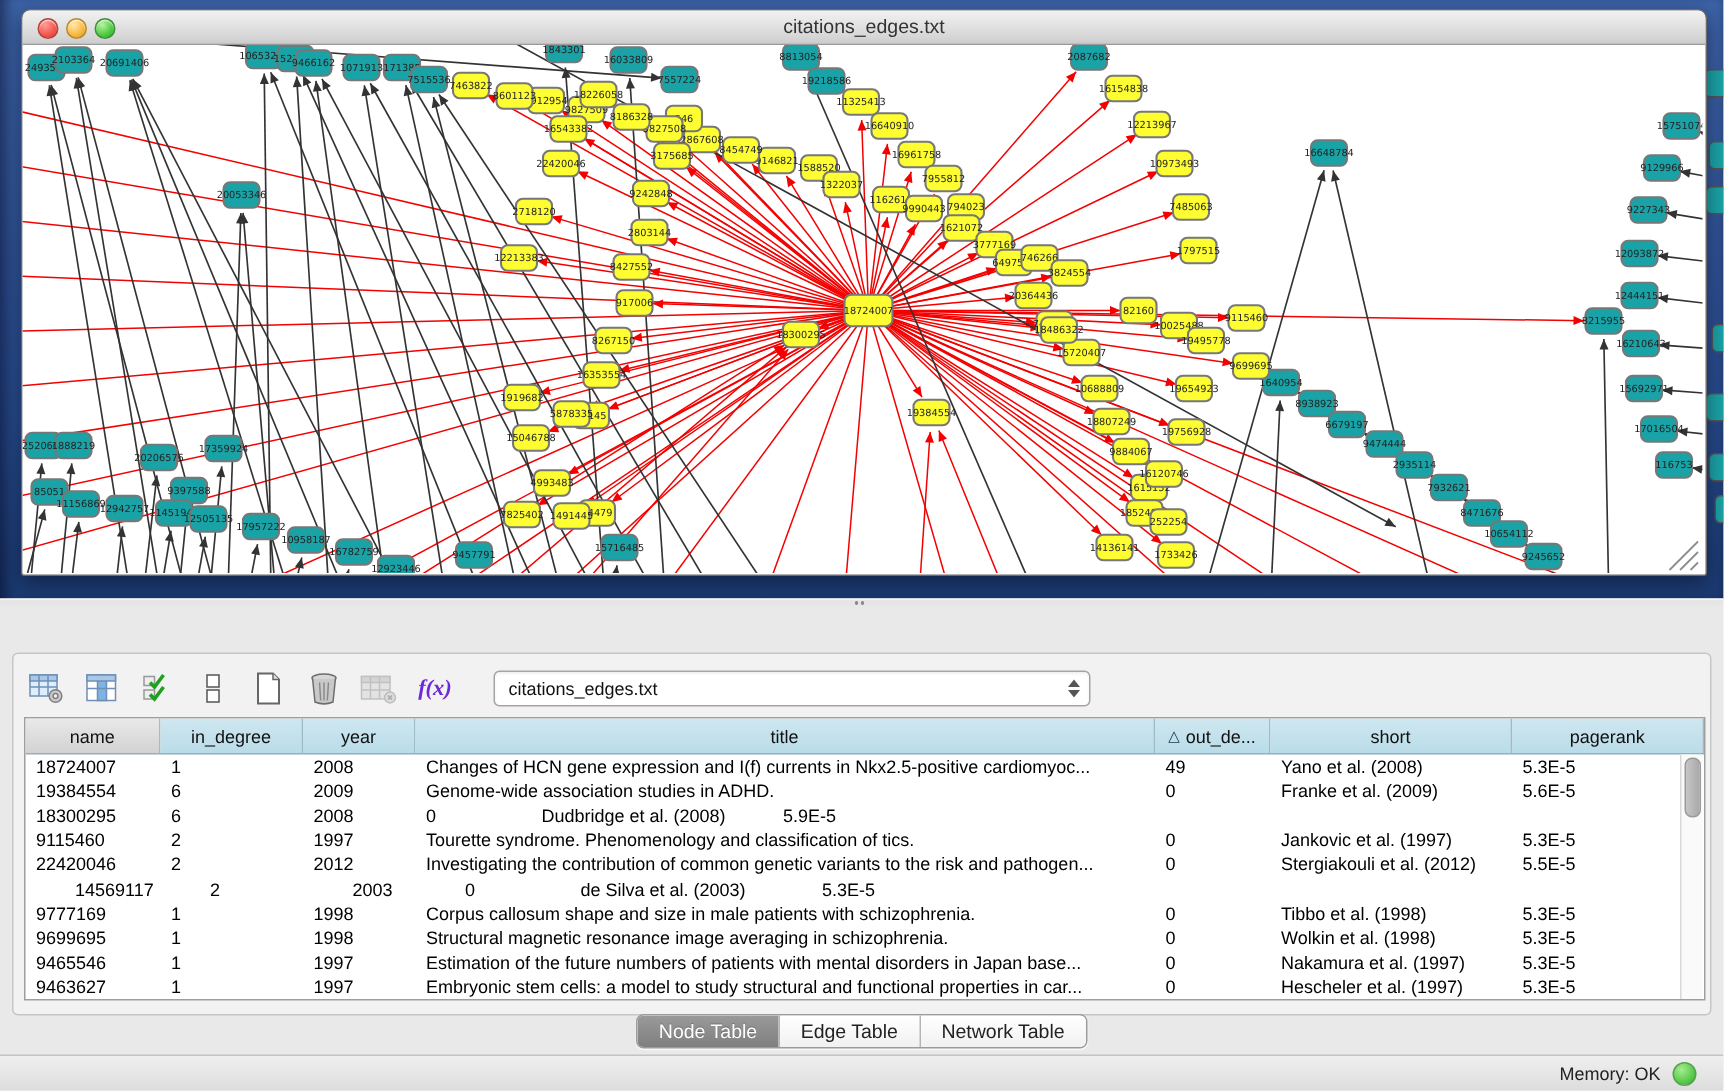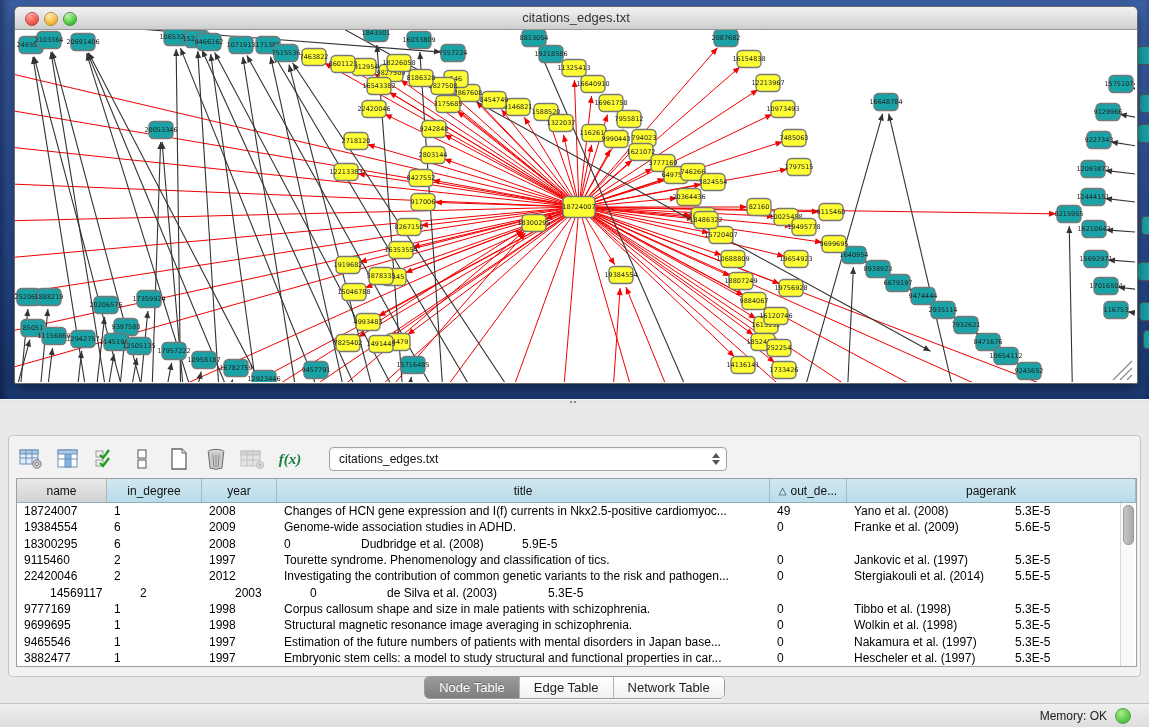--- a/index.html
+++ b/index.html
@@ -37,21 +37,21 @@
   #float-btn .sq1{position:absolute;left:1px;top:1px;width:8px;height:8px;border:1.5px solid #8a7a3a;}
   #float-btn .sq2{position:absolute;left:6px;top:6px;width:8px;height:8px;border:1.5px solid #777;background:#e8e8e8;}
   #close-btn{position:absolute;right:16px;top:2px;font-size:15px;font-weight:bold;color:#1a1a1a;line-height:18px;}
 
   
   #lower{position:absolute;left:0;top:427px;width:1149px;height:276px;background:#e9e9e9;}
   #inner-panel{position:absolute;left:8px;top:8px;width:1131px;height:240px;background:#f2f2f2;
       border:1px solid #c6c6c6;border-radius:4px;}
   #toolbar{position:absolute;left:8px;top:6px;height:34px;display:flex;align-items:center;gap:9px;}
   .tbtn{width:28px;height:28px;display:flex;align-items:center;justify-content:center;border-radius:3px;}
-  .fx{font-size:15px;font-style:italic;font-weight:bold;color:#15803d;font-family:"Liberation Serif",serif;}
+  .fx{font-size:15px;font-style:italic;font-weight:bold;color:#6d28d9;font-family:"Liberation Serif",serif;}
   #combo{margin-left:16px;width:396px;height:22px;background:#fff;border:1px solid #a5a5a5;border-radius:4px;
       display:flex;align-items:center;position:relative;box-shadow:inset 0 1px 2px rgba(0,0,0,.08);}
   #combo .val{font-size:12px;color:#111;padding-left:9px;}
   #combo .stepper{position:absolute;right:4px;top:2px;width:13px;height:17px;display:flex;flex-direction:column;
       align-items:center;justify-content:center;gap:2px;}
   #combo .stepper .up{width:0;height:0;border-left:4px solid transparent;border-right:4px solid transparent;border-bottom:5px solid #555;}
   #combo .stepper .dn{width:0;height:0;border-left:4px solid transparent;border-right:4px solid transparent;border-top:5px solid #555;}
 
   
   #table-wrap{position:absolute;left:7px;top:42px;width:1121px;height:189px;background:#fff;
@@ -1007,20 +1007,23 @@
             <div class="hcell" style="width: 75px;">
               <span>year</span>
             </div>
             <div class="hcell" style="width: 493px;">
               <span>title</span>
             </div>
             <div class="hcell" style="width: 77px;">
               <span class="sortglyph">△</span>
               <span>out_de...</span>
             </div>
+            <div class="hcell" style="width: 161px;">
+              <span>short</span>
+            </div>
             <div class="hcell" style="width: 115px; flex: 1 1 0%;">
               <span>pagerank</span>
             </div>
           </div>
       <div id="tbody">
             <div class="trow">
               <div class="tcell" style="width: 90px;">18724007</div>
               <div class="tcell" style="width: 95px;">1</div>
               <div class="tcell" style="width: 75px;">2008</div>
               <div class="tcell" style="width: 493px;">Changes of HCN gene expression and I(f) currents in Nkx2.5-positive cardiomyoc...</div>
@@ -1053,21 +1056,21 @@
               <div class="tcell" style="width: 77px;">0</div>
               <div class="tcell" style="width: 161px;">Jankovic et al. (1997)</div>
               <div class="tcell" style="width: 115px; flex: 1 1 0%;">5.3E-5</div>
             </div>
             <div class="trow">
               <div class="tcell" style="width: 90px;">22420046</div>
               <div class="tcell" style="width: 95px;">2</div>
               <div class="tcell" style="width: 75px;">2012</div>
               <div class="tcell" style="width: 493px;">Investigating the contribution of common genetic variants to the risk and pathogen...</div>
               <div class="tcell" style="width: 77px;">0</div>
-              <div class="tcell" style="width: 161px;">Stergiakouli et al. (2014)</div>
+              <div class="tcell" style="width: 161px;">Stergiakouli et al. (2012)</div>
               <div class="tcell" style="width: 115px; flex: 1 1 0%;">5.5E-5</div>
             </div>
             <div class="trow">
               <div class="tcell" style="width: 90px; margin-left: 26px;">14569117</div>
               <div class="tcell" style="width: 95px;">2</div>
               <div class="tcell" style="width: 75px;">2003</div>
               <div class="tcell" style="width: 77px;">0</div>
               <div class="tcell" style="width: 161px;">de Silva et al. (2003)</div>
               <div class="tcell" style="width: 115px; flex: 1 1 0%;">5.3E-5</div>
             </div>
@@ -1092,21 +1095,21 @@
             <div class="trow">
               <div class="tcell" style="width: 90px;">9465546</div>
               <div class="tcell" style="width: 95px;">1</div>
               <div class="tcell" style="width: 75px;">1997</div>
               <div class="tcell" style="width: 493px;">Estimation of the future numbers of patients with mental disorders in Japan base...</div>
               <div class="tcell" style="width: 77px;">0</div>
               <div class="tcell" style="width: 161px;">Nakamura et al. (1997)</div>
               <div class="tcell" style="width: 115px; flex: 1 1 0%;">5.3E-5</div>
             </div>
             <div class="trow">
-              <div class="tcell" style="width: 90px;">3882477</div>
+              <div class="tcell" style="width: 90px;">9463627</div>
               <div class="tcell" style="width: 95px;">1</div>
               <div class="tcell" style="width: 75px;">1997</div>
               <div class="tcell" style="width: 493px;">Embryonic stem cells: a model to study structural and functional properties in car...</div>
               <div class="tcell" style="width: 77px;">0</div>
               <div class="tcell" style="width: 161px;">Hescheler et al. (1997)</div>
               <div class="tcell" style="width: 115px; flex: 1 1 0%;">5.3E-5</div>
             </div>
           </div>
       <div id="vscroll">
             <div class="thumb"></div>

